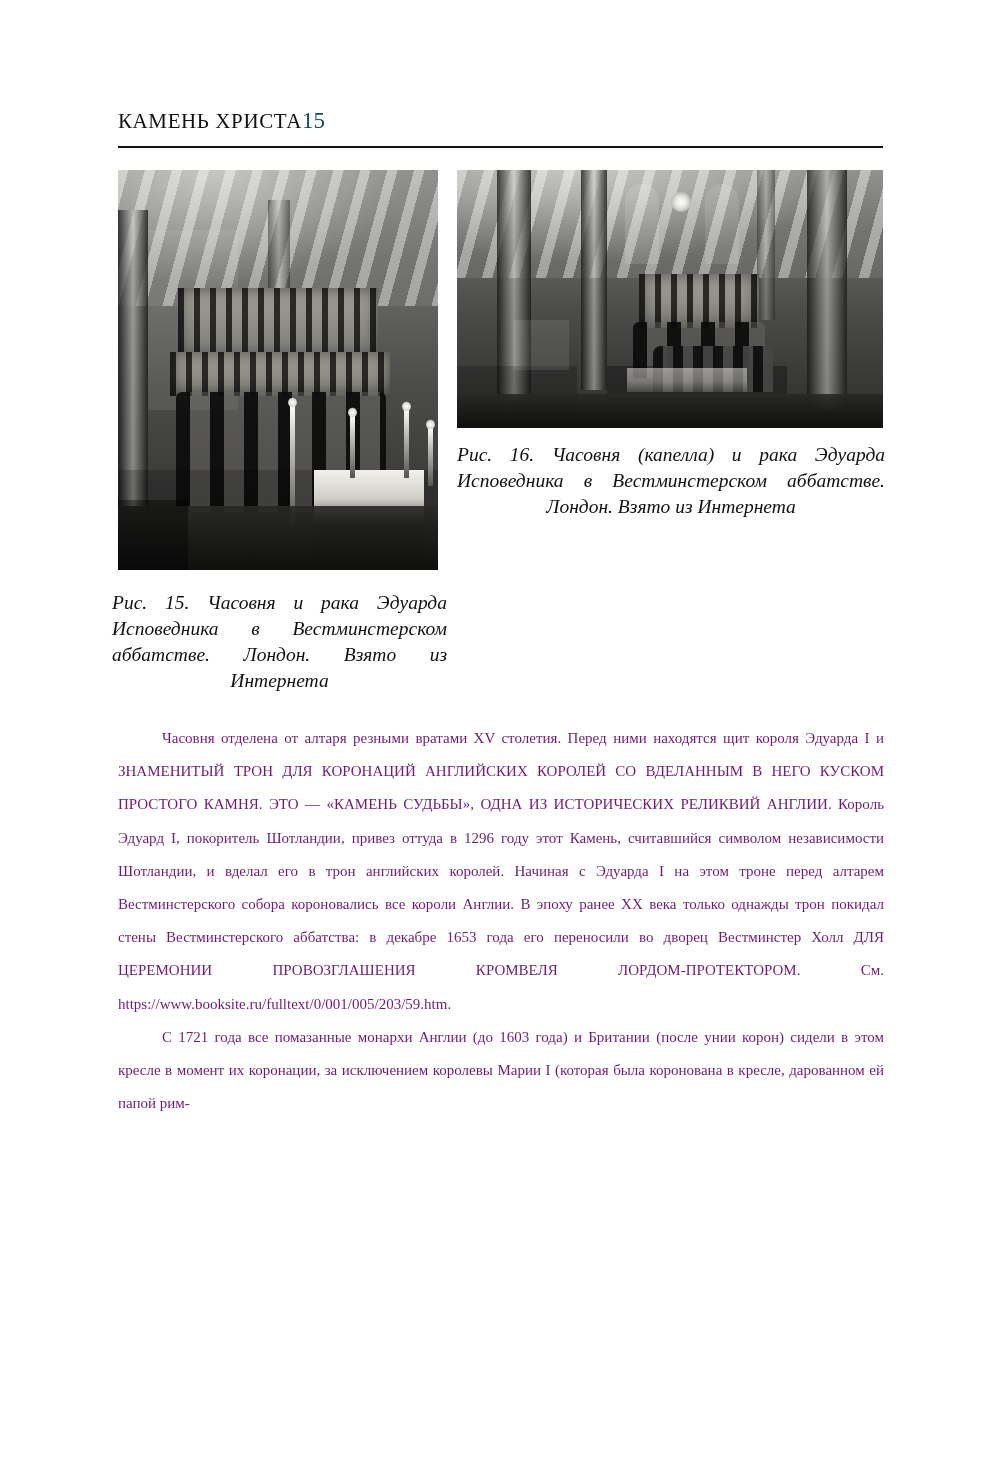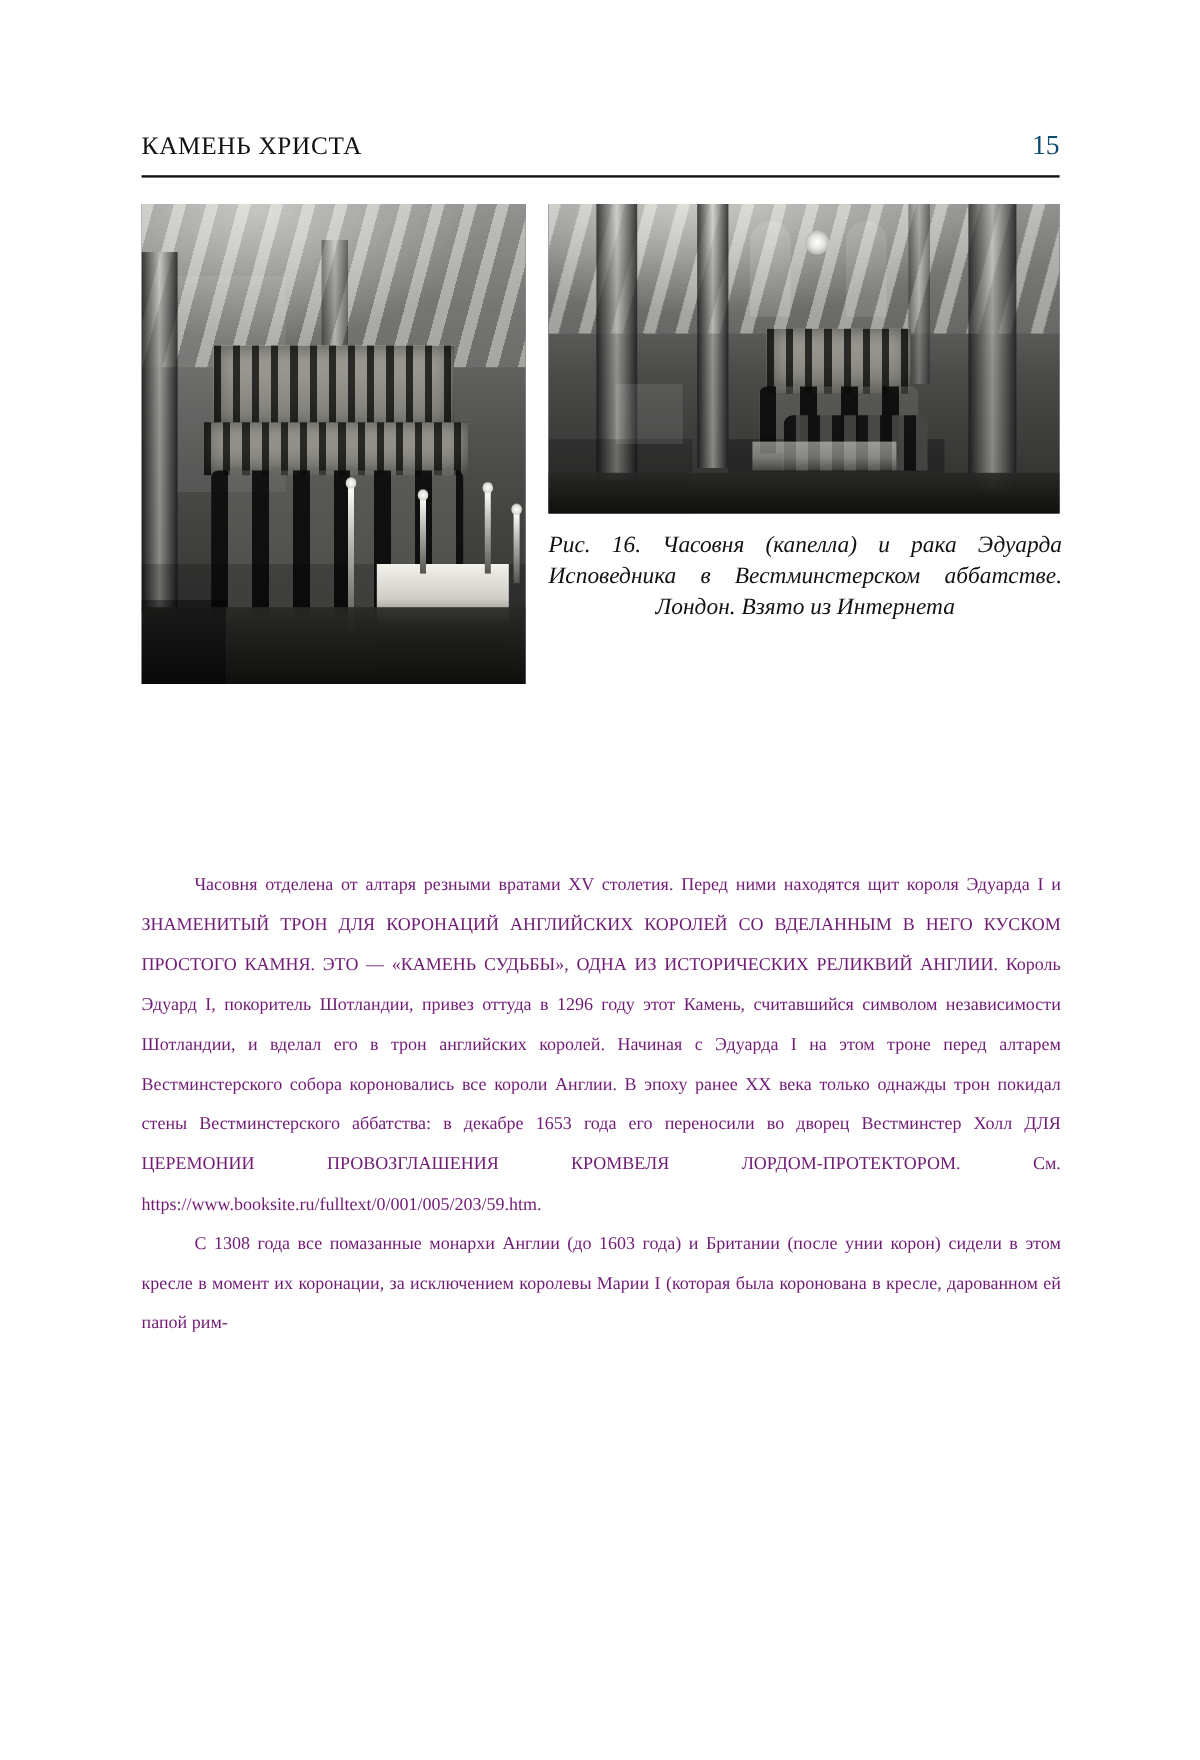--- a/index.html
+++ b/index.html
@@ -23,21 +23,20 @@
     background: #ffffff;
   }
   
   .header-row {
     position: absolute;
     left: 118px;
     top: 108px;
     width: 765px;
     display: flex;
     align-items: baseline;
-    justify-content: space-between;
   }
   .header-title {
     font-size: 21px;
     letter-spacing: 0.6px;
     font-family: "Liberation Serif", serif;
     color: #111;
   }
   .header-page {
     font-size: 23px;
     color: #0c4a6e;
@@ -237,19 +236,20 @@
       <div class="ph-dark" style="left:150px; top:196px; width:180px; height:34px; opacity:.55;"></div>
       <div class="ph-crowd" style="left:196px; top:176px; width:120px; height:46px;"></div>
       <div class="ph-altar" style="left:170px; top:198px; width:120px; height:24px; opacity:.5;"></div>
       <div class="ph-dark" style="left:0px; top:196px; width:120px; height:62px; opacity:.35;"></div>
       <div class="ph-light" style="left:56px; top:150px; width:56px; height:50px; opacity:.25;"></div>
       <div class="ph-floor" style="height:13%;"></div>
     </div>
   </div>
 
   <div class="caption" id="cap16">Рис. 16. Часовня (капелла) и рака Эдуарда Исповедника в Вестминстерском аббатстве. Лондон. Взято из Интернета</div>
+  <div class="caption" id="cap15">Рис. 15. Часовня и рака Эдуарда Исповедника в Вестминстерском аббатстве. Лондон. Взято из Интернета</div>
 
   <div class="body-text">
     <p>Часовня отделена от алтаря резными вратами XV столетия. Перед ними находятся щит короля Эдуарда I и ЗНАМЕНИТЫЙ ТРОН ДЛЯ КОРОНАЦИЙ АНГЛИЙСКИХ КОРОЛЕЙ СО ВДЕЛАННЫМ В НЕГО КУСКОМ ПРОСТОГО КАМНЯ. ЭТО — «КАМЕНЬ СУДЬБЫ», ОДНА ИЗ ИСТОРИЧЕСКИХ РЕЛИКВИЙ АНГЛИИ. Король Эдуард I, покоритель Шотландии, привез оттуда в 1296 году этот Камень, считавшийся символом независимости Шотландии, и вделал его в трон английских королей. Начиная с Эдуарда I на этом троне перед алтарем Вестминстерского собора короновались все короли Англии. В эпоху ранее XX века только однажды трон покидал стены Вестминстерского аббатства: в декабре 1653 года его переносили во дворец Вестминстер Холл ДЛЯ ЦЕРЕМОНИИ ПРОВОЗГЛАШЕНИЯ КРОМВЕЛЯ ЛОРДОМ-ПРОТЕКТОРОМ. См. https://www.booksite.ru/fulltext/0/001/005/203/59.htm.</p>
-    <p>С 1308 года все помазанные монархи Англии (до 1603 года) и Британии (после унии корон) сидели в этом кресле в момент их коронации, за исключением королевы Марии I (которая была коронована в кресле, дарованном ей папой рим-</p>
+    <p>С 1721 года все помазанные монархи Англии (до 1603 года) и Британии (после унии корон) сидели в этом кресле в момент их коронации, за исключением королевы Марии I (которая была коронована в кресле, дарованном ей папой рим-</p>
   </div>
 
 </div>
 
 </body></html>

